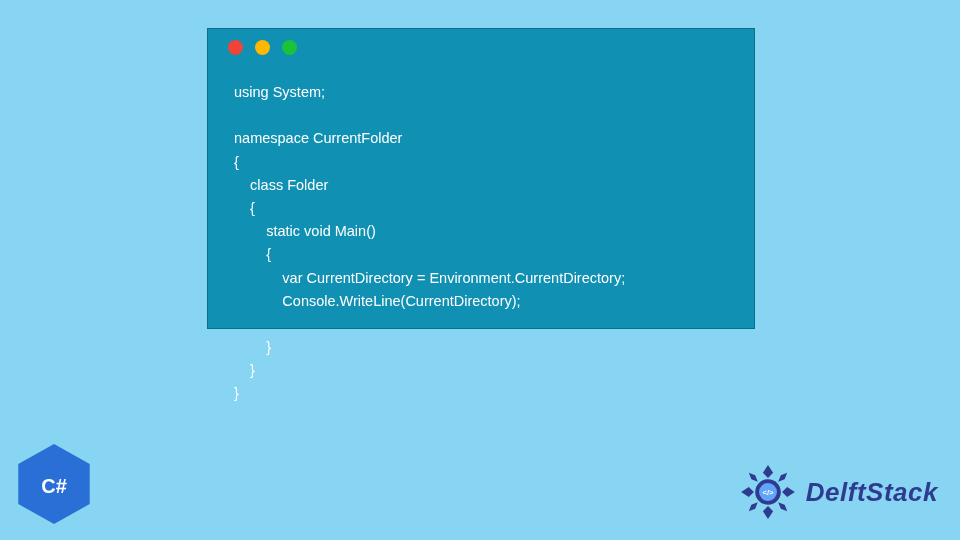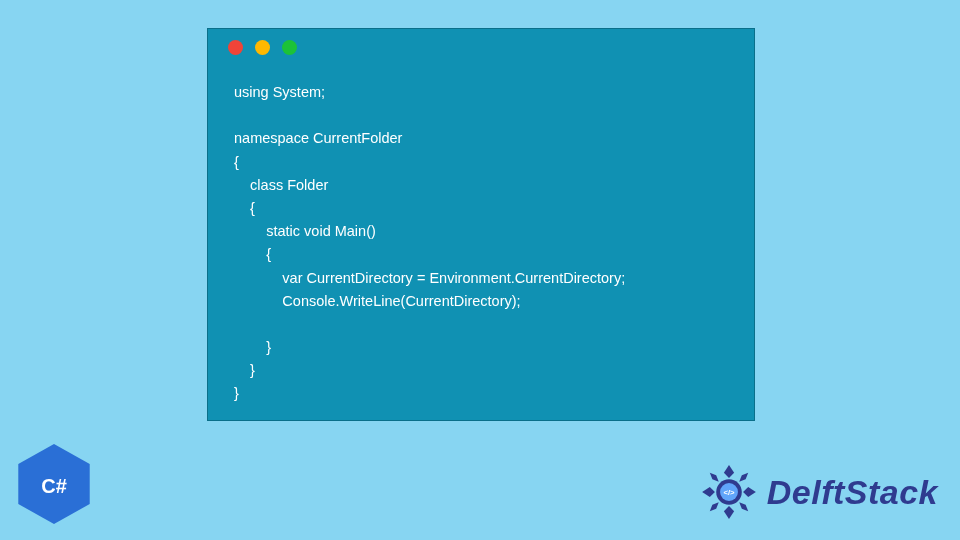--- a/index.html
+++ b/index.html
@@ -9,21 +9,21 @@
     background: #87d5f2;
     position: relative;
     font-family: Arial, Helvetica, sans-serif;
     overflow: hidden;
   }
   .code-window {
     position: absolute;
     left: 207px;
     top: 28px;
     width: 548px;
-    height: 393px;
+    height: 301px;
     background: #1091b3;
     border: 1px solid #0a6f8a;
   }
   .title-bar {
     height: 36px;
     display: flex;
     align-items: center;
     padding-left: 20px;
     gap: 12px;
   }
@@ -52,21 +52,21 @@
   }
   .delft-logo {
     position: absolute;
     right: 22px;
     bottom: 16px;
     display: flex;
     align-items: center;
     gap: 6px;
   }
   .delft-text {
-    font-size: 34px;
+    font-size: 26px;
     font-weight: 600;
     color: #2f3b8f;
     font-style: italic;
     letter-spacing: 0.5px;
   }
   .delft-emblem {
     width: 64px;
     height: 64px;
   }
   .hexagon {

